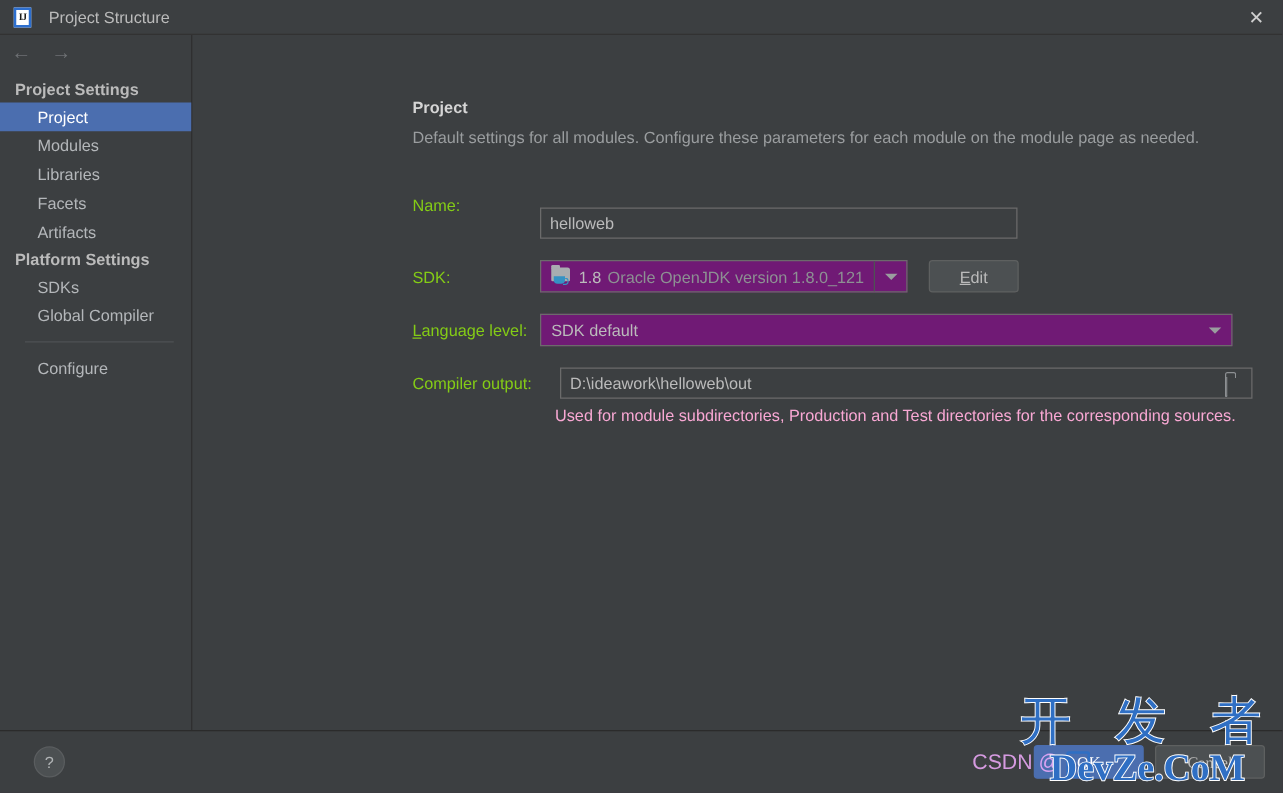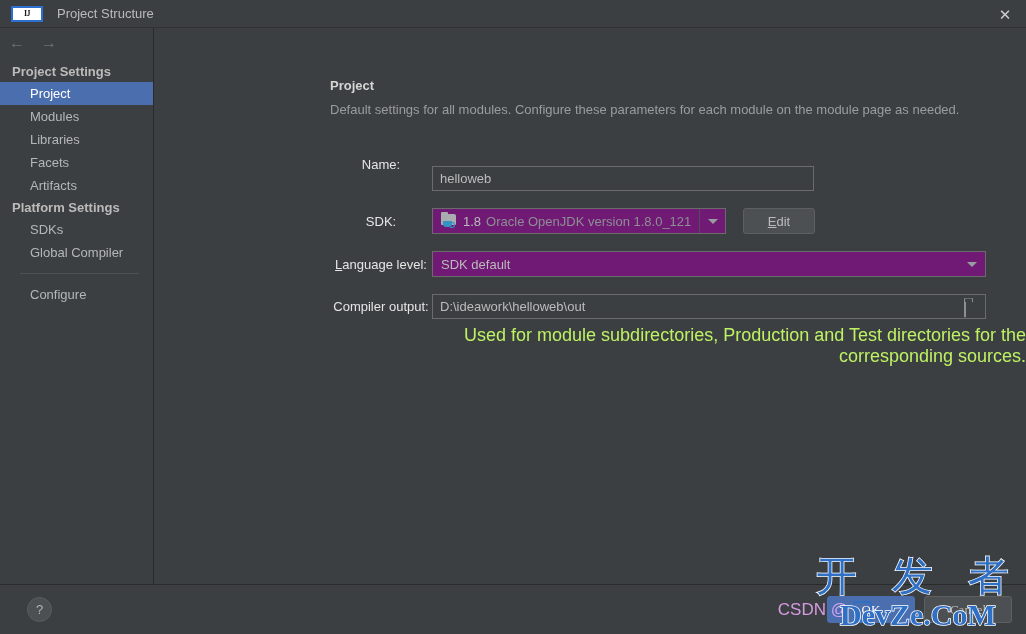--- a/index.html
+++ b/index.html
@@ -19,21 +19,21 @@
   
   .titlebar {
     height: 28px; min-height: 28px;
     background: #3c3f41;
     display: flex; align-items: center;
     padding-left: 11px;
     border-bottom: 1px solid #323232;
     position: relative;
   }
   .ij-logo {
-    width: 32px; height: 16px;
+    width: 14px; height: 16px;
     border: 2px solid #2d6fcf;
     background: #ffffff;
     display: flex; align-items: center; justify-content: center;
     font-size: 8px; font-weight: bold; color: #1b1b1b;
     letter-spacing: -0.5px;
     font-family: "Liberation Serif", serif;
   }
   .title-text {
     margin-left: 14px;
     font-size: 13px; color: #bbbbbb;
@@ -95,23 +95,23 @@
   .panel-desc {
     font-size: 13px; color: #9a9d9f;
     margin-bottom: 21px;
   }
 
   .form-row {
     display: flex; align-items: center;
     margin-bottom: 17px;
   }
   .form-label {
-    font-size: 13px; color: #e5e5e5;
+    font-size: 13px; color: #84cc16;
     width: 102px; min-width: 102px;
-    text-align: center;
+    text-align: left;
   }
   .mnem { text-decoration: underline; }
 
   .text-input {
     height: 25px;
     background: #3c3f41;
     border: 1px solid #6b6b6b;
     color: #bbbbbb;
     font-size: 13px;
     display: flex; align-items: center;
@@ -180,21 +180,21 @@
     border: 1px solid #5e6060;
     border-radius: 3px;
     color: #bbbbbb; font-size: 13px;
     display: flex; align-items: center; justify-content: center;
     padding: 0 14px;
     margin-left: 17px;
     min-width: 72px;
     font-family: "Liberation Sans", sans-serif;
   }
 
-  .path-row { display: flex; align-items: center; margin-bottom: 6px; }
+  .path-row { display: flex; align-items: center; margin-bottom: 6px; gap: 16px; }
   #compiler-input {
     width: 554px; position: relative;
     padding-right: 30px;
   }
   .browse-icon {
     position: absolute; right: 7px; top: 50%;
     transform: translateY(-50%);
     width: 14px; height: 11px;
   }
   .browse-folder {
@@ -204,23 +204,22 @@
     border-radius: 0 0 2px 2px;
     position: relative;
   }
   .browse-folder::before {
     content: ""; position: absolute;
     left: -1.5px; top: -4px; width: 7px; height: 4px;
     border: 1.5px solid #8d9093; border-bottom: none;
     border-radius: 2px 2px 0 0;
   }
   .hint-text {
-    font-size: 18px; color: #bef264;
+    font-size: 13px; color: #f9a8d4;
     padding-left: 114px;
-    text-align: right;
   }
 
   
   .footer {
     height: 50px; min-height: 50px;
     background: #3c3f41;
     border-top: 1px solid #2b2b2b;
     display: flex; align-items: center;
     padding: 0 14px;
     position: relative;

